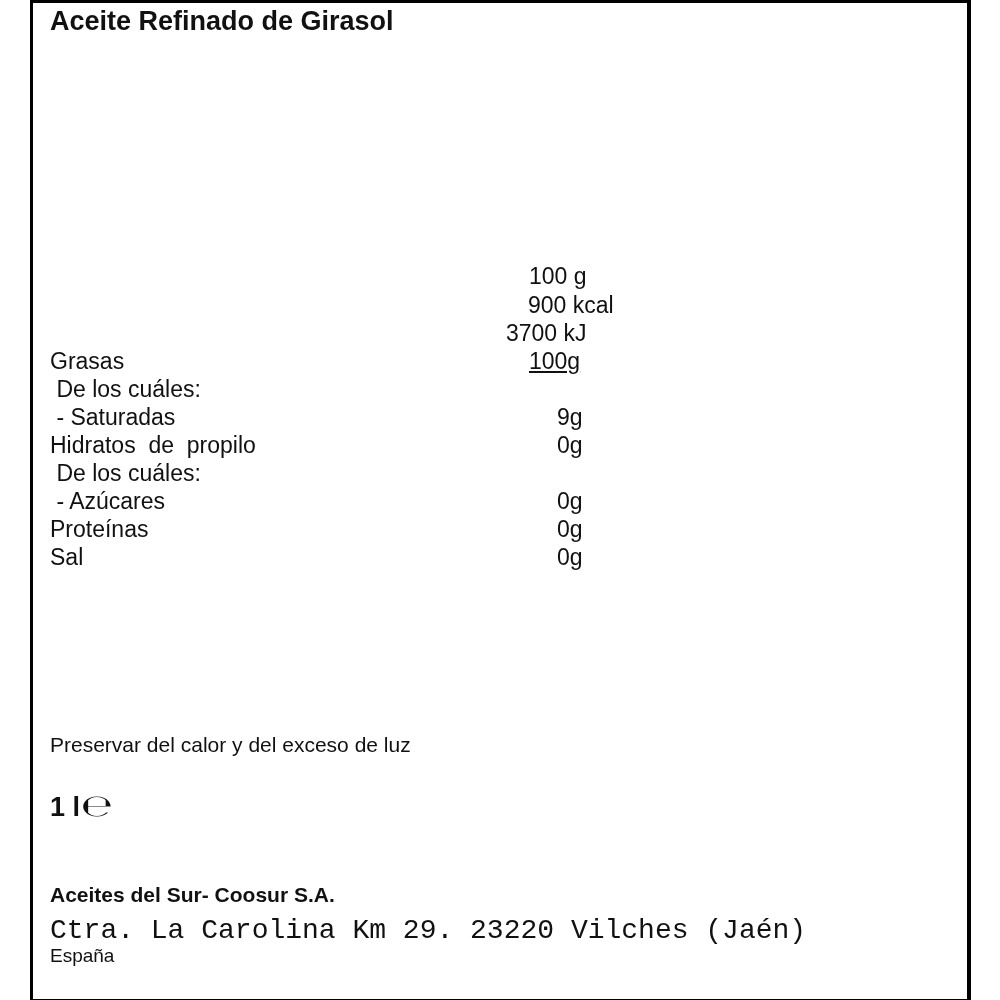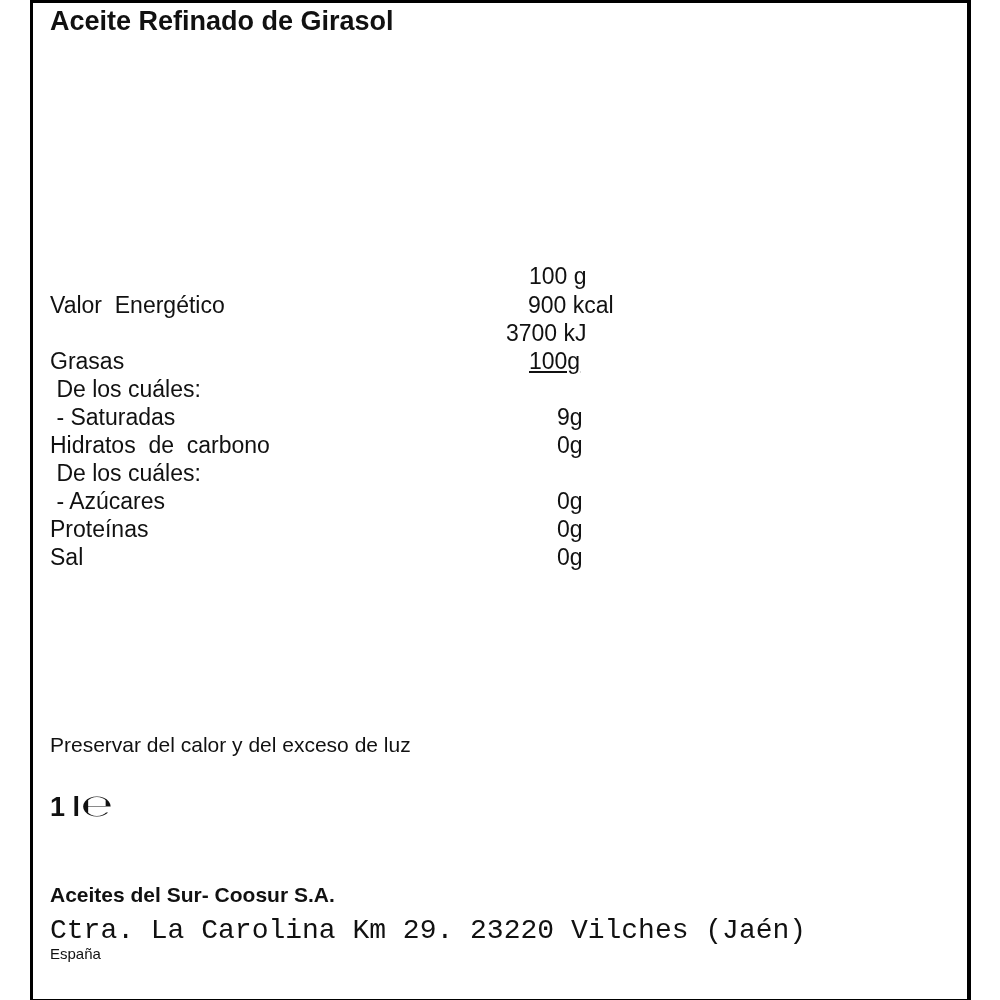--- a/index.html
+++ b/index.html
@@ -95,38 +95,37 @@
     }
     .address {
       left: 17px;
       top: 912px;
       font-size: 28px;
       font-family: Liberation Mono, monospace;
     }
     .country {
       left: 17px;
       top: 942px;
-      font-size: 15px;
+      font-size: 19px;
     }
   </style>
 </head>
 <body>
 
 <div class="label-box">
 
   <div class="abs title">Aceite Refinado de Girasol</div>
 
 
   <div>
     <div class="nut-row" style="top:259px;">
       <span class="value" style="left:479px;">100 g</span>
     </div>
 
     <div class="nut-row" style="top:288px;">
-      <span class="name">Valor  Energético</span>
       <span class="value" style="left:478px;">900 kcal</span>
     </div>
 
     <div class="nut-row" style="top:316px;">
       <span class="name"></span>
       <span class="value" style="left:456px;">3700 kJ</span>
     </div>
 
     <div class="nut-row" style="top:344px;">
       <span class="name">Grasas</span>
@@ -137,21 +136,21 @@
       <span class="name"> De los cuáles:</span>
       <span class="value" style="left:0;"></span>
     </div>
 
     <div class="nut-row" style="top:400px;">
       <span class="name"> - Saturadas</span>
       <span class="value" style="left:507px;">9g</span>
     </div>
 
     <div class="nut-row" style="top:428px;">
-      <span class="name">Hidratos  de  carbono</span>
+      <span class="name">Hidratos  de  propilo</span>
       <span class="value" style="left:507px;">0g</span>
     </div>
 
     <div class="nut-row" style="top:456px;">
       <span class="name"> De los cuáles:</span>
       <span class="value" style="left:0;"></span>
     </div>
 
     <div class="nut-row" style="top:484px;">
       <span class="name"> - Azúcares</span>

